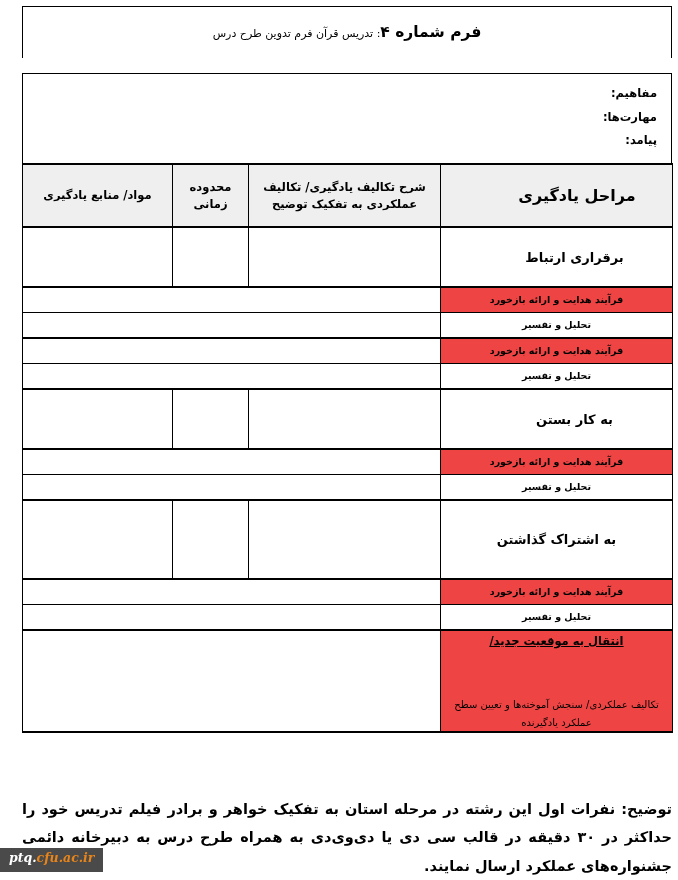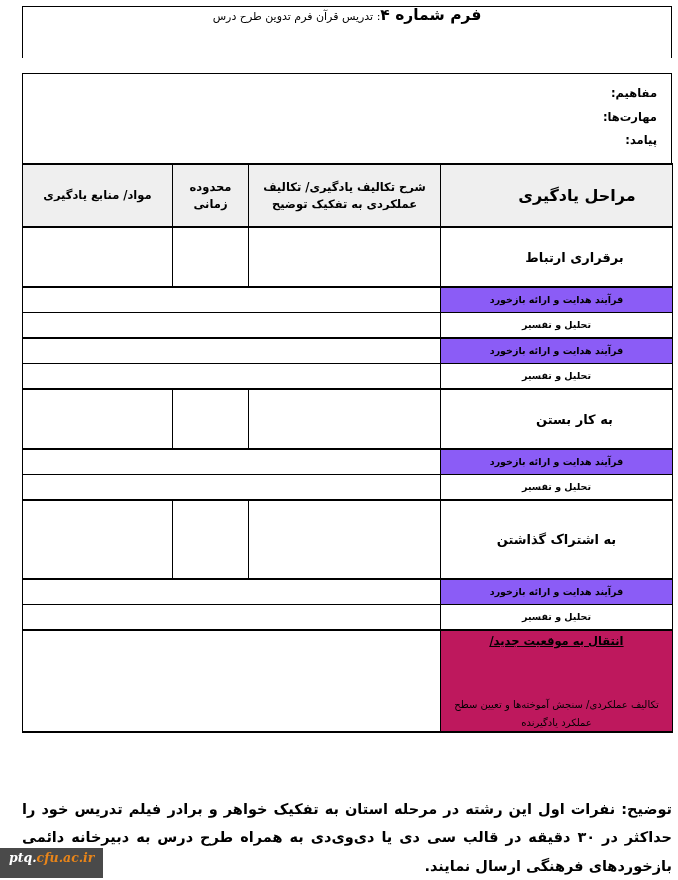--- a/index.html
+++ b/index.html
@@ -28,21 +28,21 @@
   .title-box {
     position: absolute;
     left: 22px;
     top: 6px;
     width: 650px;
     height: 52px;
     box-sizing: border-box;
     border: 1.6px solid #000;
     border-bottom: none;
     display: flex;
-    align-items: flex-start;
+    align-items: center;
     justify-content: center;
     direction: rtl;
   }
   .title-line {
     white-space: nowrap;
     line-height: 1;
   }
   .title-strong {
     font-size: 15.5px;
     font-weight: bold;
@@ -118,25 +118,25 @@
   .r-tall  td { height: 58px; padding-left: 36px; }
   .r-xtall td { height: 77px; }
 
   
   .sub-cell {
     font-size: 9.5px;
     font-weight: bold;
     height: 24px;
     line-height: 1.3;
   }
-  .shaded { background: #8b5cf6; }
+  .shaded { background: #ef4444; }
 
   
   .final-cell {
-    background: #be185d;
+    background: #ef4444;
     height: 82px;
     padding: 7px 6px;
     line-height: 1.75;
   }
   .final-head {
     font-size: 11.5px;
     font-weight: bold;
     text-decoration: underline;
     display: block;
   }
@@ -163,21 +163,21 @@
     line-height: 1.95;
   }
   .note .last-line { text-align-last: right; }
 
   
   .watermark {
     position: absolute;
     left: 0px;
     top: 848px;
     background: #4a4a4a;
-    padding: 4px 9px 13px 9px;
+    padding: 4px 9px 7px 9px;
     direction: ltr;
     font-family: "DejaVu Serif", "Liberation Serif", serif;
     font-style: italic;
     font-weight: bold;
     font-size: 12.5px;
     letter-spacing: 0px;
     line-height: 1;
     white-space: nowrap;
   }
   .wm-a { color: #ffffff; }
@@ -277,20 +277,20 @@
         </td>
         <td class="blank" colspan="3"></td>
       </tr>
 
     </tbody>
   </table>
 
   <div class="note">
     <div>توضیح: نفرات اول این رشته در مرحله استان به تفکیک خواهر و برادر فیلم تدریس خود را</div>
     <div>حداکثر در ۳۰ دقیقه در قالب سی دی یا دی‌وی‌دی به همراه طرح درس به دبیرخانه دائمی</div>
-    <div class="last-line">بازخورد‌های فرهنگی ارسال نمایند.</div>
+    <div class="last-line">جشنواره‌های عملکرد ارسال نمایند.</div>
   </div>
 
   <div class="watermark">
     <span class="wm-a">ptq.</span><span class="wm-b">cfu.ac.ir</span>
   </div>
 
 </div>
 
 </body></html>

